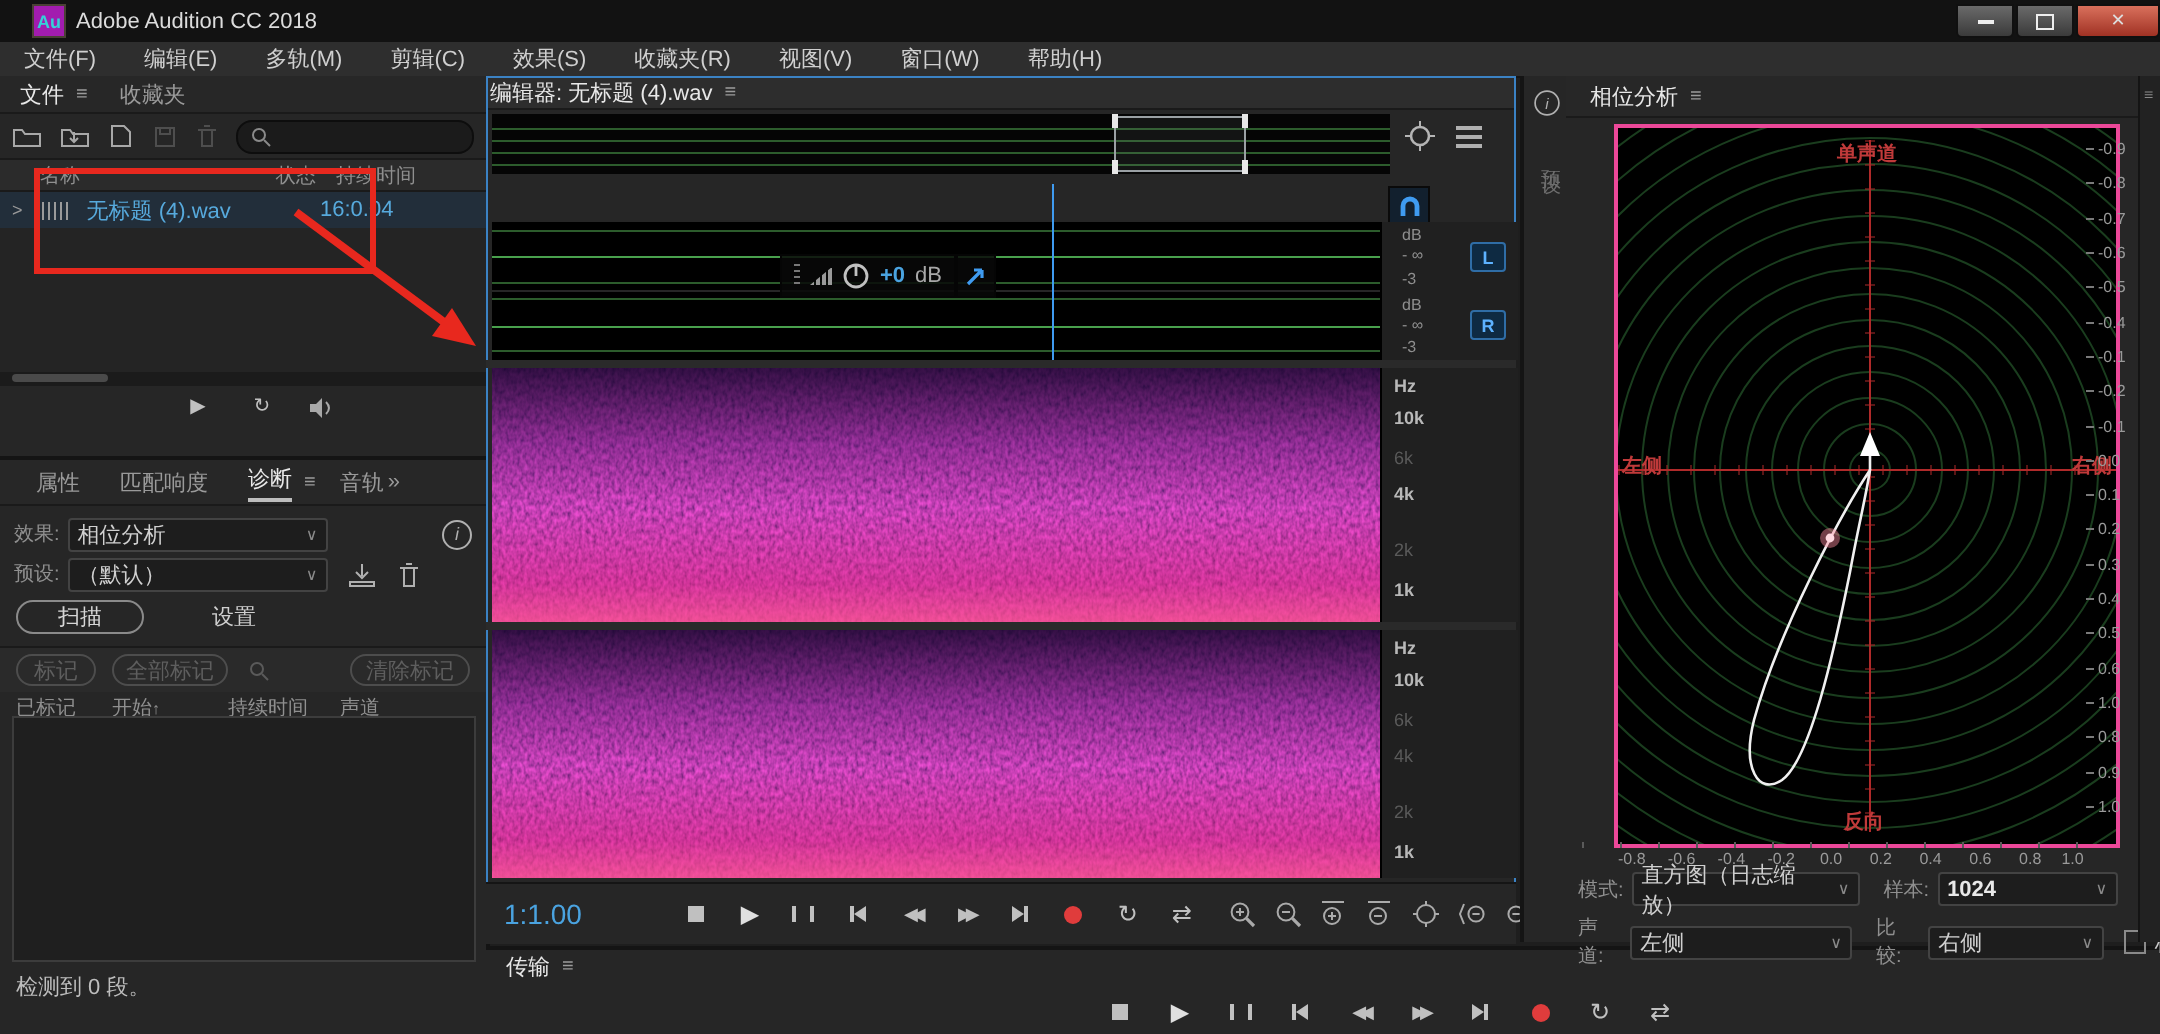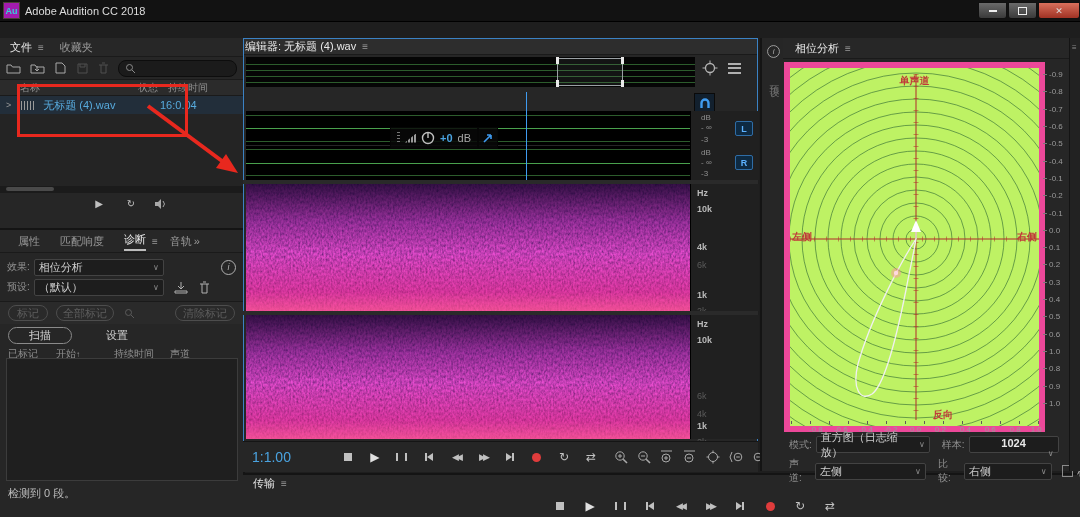--- a/index.html
+++ b/index.html
@@ -7,21 +7,21 @@
        font-family:"Liberation Sans","DejaVu Sans",sans-serif;color:#c8c8c8;font-size:11px;}
   .abs{position:absolute;}
   .flex{display:flex;align-items:center;}
   .panel{background:#262626;}
   .dim{color:#6e6e6e;}
   .blue{color:#57aadd;}
   .menuglyph{font-size:10px;color:#9a9a9a;margin-left:6px;}
   
   .titlebar{left:0;top:0;width:1080px;height:21px;background:#121212;border-bottom:1px solid #000;}
   .appicon{width:15px;height:15px;background:#a21caf;color:#35d0d8;font-size:9px;font-weight:bold;
-           display:flex;align-items:center;justify-content:center;border:1px solid #4a4036;margin:0 5px 0 3px;}
+           display:flex;align-items:center;justify-content:center;border:1px solid #4a4036;margin:0 5px 0 16px;}
   .winbtn{width:27px;height:15px;margin-left:1px;border:1px solid #101010;border-radius:0 0 3px 3px;
           display:flex;align-items:center;justify-content:center;font-size:9px;color:#ddd;
           background:linear-gradient(#6a6a6a,#3a3a3a);}
   .winbtn.close{background:linear-gradient(#d9705c,#a03224);width:40px;}
   
   .menubar{left:0;top:21px;width:1080px;height:17px;background:#2e2e2e;border-bottom:1px solid #141414;}
   .menubar span{padding:0 12px;font-size:11px;color:#cfcfcf;}
   
   .sel{background:#1d1d1d;border:1px solid #434343;border-radius:2px;height:15px;display:flex;
        align-items:center;padding:0 4px;color:#d0d0d0;font-size:11px;}
@@ -45,21 +45,21 @@
              background:repeating-linear-gradient(#b0b0b0 0 2px,transparent 2px 4.5px);}
   .handle-dots{width:3px;height:12px;background:repeating-linear-gradient(#777 0 1px,transparent 1px 3px);}
   
   .ruler-ticks{background:repeating-linear-gradient(90deg,#5a5a5a 0 1px,transparent 1px 19px);}
   .greenline{position:absolute;left:0;width:100%;height:1px;background:#2c5c2c;}
   .greenline.bright{background:#49a04d;}
   .specwrap{overflow:hidden;background:#3a0f55;}
   .specgrad{position:absolute;left:0;top:0;width:100%;height:100%;
     background:linear-gradient(180deg,rgba(12,2,38,.8),rgba(40,8,82,.35) 30%,rgba(60,10,92,0) 55%,rgba(224,35,112,.42) 85%,rgba(250,82,140,.78) 100%);}
   .freq{position:absolute;left:6px;color:#b8b8b8;font-size:9px;font-weight:bold;}
-  .freq.dim{color:#5a5a5a;font-weight:normal;margin-top:36px;}
+  .freq.dim{color:#5a5a5a;font-weight:normal;}
   .lr-btn{position:absolute;width:16px;height:13px;background:#0e2a42;border:1px solid #2f6da6;border-radius:2px;
           color:#5db2ff;font-size:9px;font-weight:bold;display:flex;align-items:center;justify-content:center;}
   .meterlbl{position:absolute;color:#8f8f8f;font-size:8px;}
   .tbtn{display:inline-flex;align-items:center;justify-content:center;width:18px;height:14px;color:#c0c0c0;font-size:10px;line-height:1;}
   .zoomsvg{display:inline-block;}
   
   .ry{display:flex;align-items:center;height:9px;}
   .ry i{display:inline-block;width:4px;height:1px;background:#7a7a7a;margin-right:2px;}
   .ry span{font-size:8px;color:#9a9a9a;}
   .bx{position:absolute;transform:translateX(-50%);font-size:8px;color:#9a9a9a;}
@@ -89,20 +89,31 @@
         <span style="display:inline-block;width:8px;height:2px;background:#eee"></span>
       </span>
     <span class="winbtn">
         <span style="display:inline-block;width:7px;height:6px;border:1px solid #eee"></span>
       </span>
     <span class="winbtn close">
         <b>✕</b>
       </span>
   </div>
 
+  <div class="abs flex menubar">
+    <span>文件(F)</span>
+    <span>编辑(E)</span>
+    <span>多轨(M)</span>
+    <span>剪辑(C)</span>
+    <span>效果(S)</span>
+    <span>收藏夹(R)</span>
+    <span>视图(V)</span>
+    <span>窗口(W)</span>
+    <span>帮助(H)</span>
+  </div>
 
   <div class="abs panel" style="left:0;top:38px;width:243px;height:190px;border-right:2px solid #141414;text-align:center;">
     <div class="flex" style="height:18px;background:#272727;border-bottom:1px solid #1a1a1a;">
       <span class="tabtxt active" style="margin-left:10px;">文件</span>
       <span class="menuglyph">≡</span>
       <span class="tabtxt" style="margin-left:16px;">收藏夹</span>
     </div>
     <div class="flex" style="height:22px;padding:0 6px;gap:9px;">
       <svg width="15" height="12">
           <path d="M1,3 h4 l1.5,2 H14 V11 H1 Z" fill="none" stroke="#a8a8a8"></path>
@@ -175,32 +186,32 @@
         <span>（默认）</span>
         <span class="chev">∨</span>
       </span>
       <svg width="15" height="13" style="margin-left:10px;">
           <path d="M7,1 v6 M4,5 l3,3 3,-3 M1,10 h12 v2 h-12 z" stroke="#b0b0b0" fill="none"></path>
         </svg>
       <svg width="11" height="13" style="margin-left:10px;">
           <path d="M1,3 h9 M3,3 v9 h5 v-9 M4,1 h3" fill="none" stroke="#b0b0b0"></path>
         </svg>
     </div>
+    <div class="flex" style="height:22px;padding:0 8px;gap:14px;">
+      <span class="pill" style="width:62px;height:15px;">扫描</span>
+      <span style="width:62px;height:15px;display:flex;align-items:center;justify-content:center;color:#cfcfcf;">设置</span>
+    </div>
     <div class="flex" style="height:22px;margin-top:4px;padding:0 8px;border-top:1px solid #1a1a1a;background:#2a2a2a;">
       <span class="pill dimmed" style="width:38px;height:14px;">标记</span>
       <span class="pill dimmed" style="width:56px;height:14px;margin-left:8px;">全部标记</span>
       <svg width="11" height="11" style="margin-left:10px;" opacity="0.5">
           <circle cx="4.5" cy="4.5" r="3" fill="none" stroke="#8a8a8a"></circle>
           <line x1="7" y1="7" x2="10" y2="10" stroke="#8a8a8a"></line>
         </svg>
       <span class="pill dimmed" style="width:58px;height:14px;margin-left:auto;">清除标记</span>
-    </div>
-    <div class="flex" style="height:22px;padding:0 8px;gap:14px;">
-      <span class="pill" style="width:62px;height:15px;">扫描</span>
-      <span style="width:62px;height:15px;display:flex;align-items:center;justify-content:center;color:#cfcfcf;">设置</span>
     </div>
     <div class="flex" style="height:16px;padding:0 8px;">
       <span class="colhdr">已标记</span>
       <span class="colhdr" style="margin-left:18px;">开始</span>
       <span class="colhdr" style="font-size:8px;">↑</span>
       <span class="colhdr" style="margin-left:34px;">持续时间</span>
       <span class="colhdr" style="margin-left:16px;">声道</span>
     </div>
     <div class="abs" style="left:6px;top:128px;width:230px;height:121px;background:#1f1f1f;border:1px solid #3c3c3c;"></div>
     <div class="abs" style="left:8px;top:256px;color:#bdbdbd;">检测到 0 段。</div>
@@ -424,21 +435,21 @@
     <span class="circle-i" style="margin:6px 0 0 4px;transform:scale(0.85);">i</span>
     <div style="writing-mode:vertical-rl;color:#6e6e6e;font-size:10px;letter-spacing:2px;margin:18px 0 0 5px;">预设</div>
   </div>
 
   <div class="abs panel" style="left:783px;top:38px;width:297px;height:433px;">
     <div class="flex" style="height:20px;background:#272727;border-bottom:1px solid #1a1a1a;">
       <span class="tabtxt active" style="margin-left:12px;">相位分析</span>
       <span class="menuglyph">≡</span>
     </div>
 
-    <div class="abs" style="left:1px;top:24px;width:249px;height:358px;background:#bef264;border:6px solid #ec4899;">
+    <div class="abs" style="left:24px;top:24px;width:249px;height:358px;background:#000000;border:2px solid #ec4899;">
       <svg width="249" height="358">
         <g stroke="#2c6632" stroke-opacity="0.6" fill="none">
           <circle cx="126" cy="171" r="10"></circle>
             <circle cx="126" cy="171" r="23"></circle>
             <circle cx="126" cy="171" r="36"></circle>
           <circle cx="126" cy="171" r="49"></circle>
             <circle cx="126" cy="171" r="62"></circle>
             <circle cx="126" cy="171" r="75"></circle>
           <circle cx="126" cy="171" r="88"></circle>
             <circle cx="126" cy="171" r="101"></circle>
@@ -465,21 +476,21 @@
         <line x1="126" y1="6" x2="126" y2="352" stroke="#b02a2a" stroke-width="5" stroke-dasharray="1 11" opacity="0.5"></line>
         <path d="M126,171 C112,192 80,252 68,296 C62,320 70,334 82,326 C96,316 108,262 116,222 C120,200 124,184 126,171 Z" stroke="#f0f0f0" stroke-width="1.3" fill="none" stroke-linejoin="round"></path>
         <line x1="126" y1="171" x2="126" y2="160" stroke="#f0f0f0" stroke-width="1.3"></line>
         <polygon points="126,152 121,164 131,164" fill="#ffffff"></polygon>
         <circle cx="106" cy="205" r="5" fill="rgba(255,140,160,0.45)"></circle>
         <circle cx="106" cy="205" r="2.2" fill="#ffd9e0"></circle>
       </svg>
       <span class="phlabel" style="left:50%;top:6px;transform:translateX(-50%);">单声道</span>
       <span class="phlabel" style="left:2px;top:162px;">左侧</span>
       <span class="phlabel" style="right:2px;top:162px;">右侧</span>
-      <span class="phlabel" style="left:50%;bottom:4px;transform:translateX(-58%);margin-left:30px;">反向</span>
+      <span class="phlabel" style="left:50%;bottom:4px;transform:translateX(-58%);">反向</span>
     </div>
 
     <div class="abs" style="left:260px;top:32px;width:34px;height:338px;display:flex;flex-direction:column;justify-content:space-between;">
       <div class="ry">
           <i></i>
           <span>-0.9</span>
         </div>
       <div class="ry">
           <i></i>
           <span>-0.8</span>
@@ -572,21 +583,21 @@
       <span class="bx" style="left:98.5%;">1.0</span>
     </div>
 
     <div class="flex" style="position:absolute;left:6px;top:398px;width:291px;gap:4px;">
       <span class="colhdr">模式:</span>
       <span class="sel" style="width:104px;">
         <span>直方图（日志缩放）</span>
         <span class="chev">∨</span>
       </span>
       <span class="colhdr" style="margin-left:8px;">样本:</span>
-      <span class="sel" style="width:80px;flex-direction:column;">
+      <span class="sel" style="width:80px;">
         <span style="font-weight:bold;color:#e8e8e8;">1024</span>
         <span class="chev">∨</span>
       </span>
     </div>
 
     <div class="flex" style="position:absolute;left:6px;top:419px;width:300px;gap:4px;">
       <span class="colhdr">声道:</span>
       <span class="sel" style="width:104px;">
         <span>左侧</span>
         <span class="chev">∨</span>

